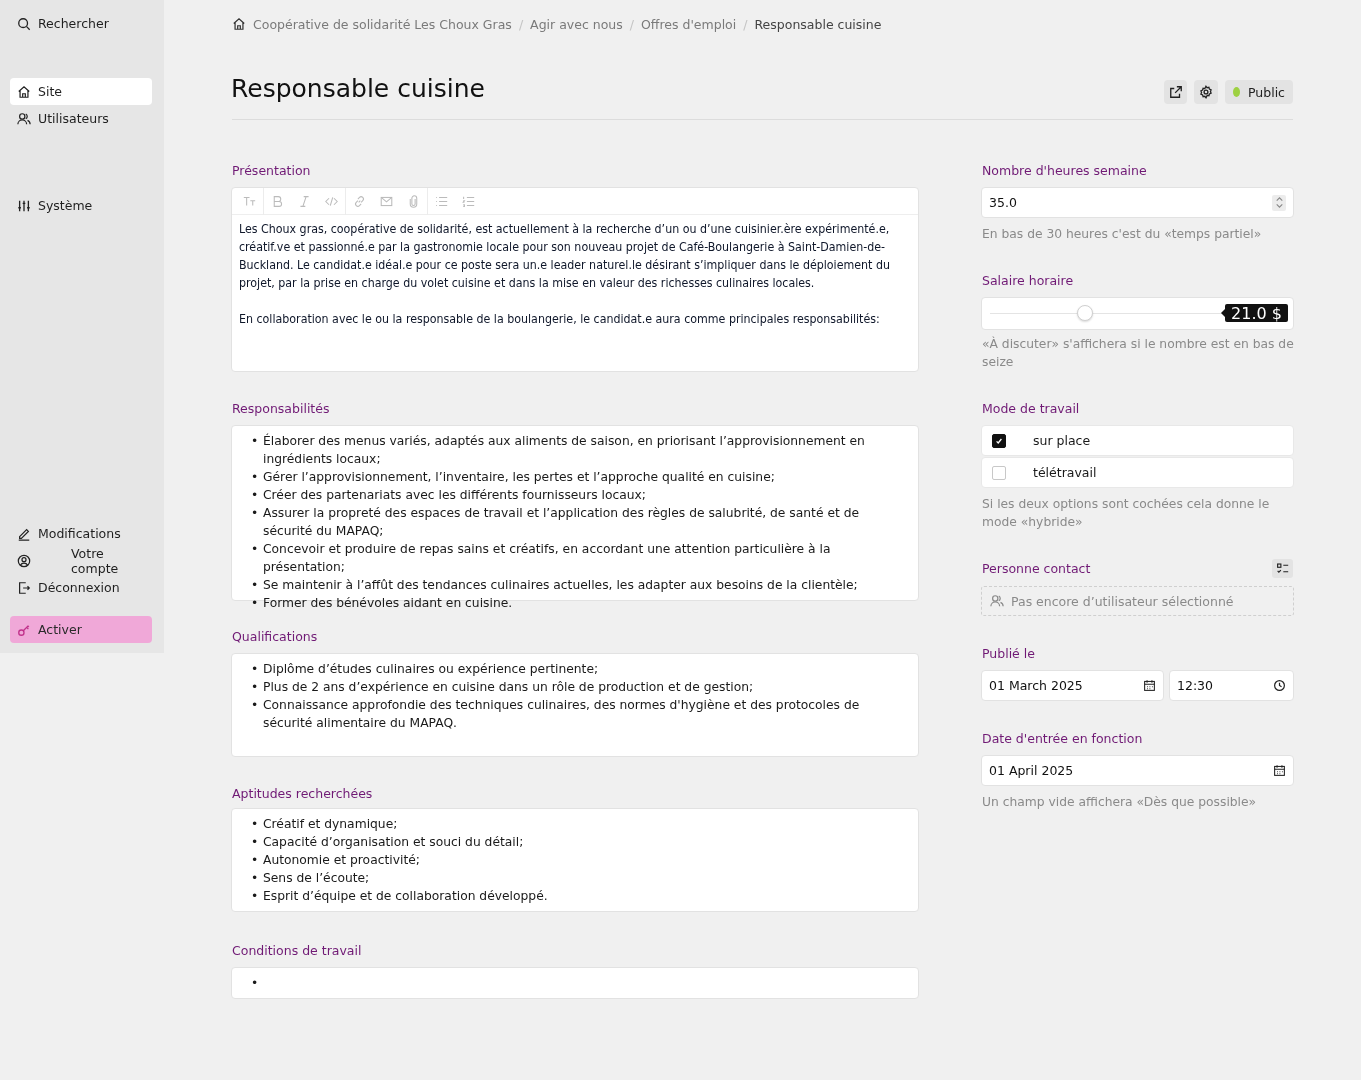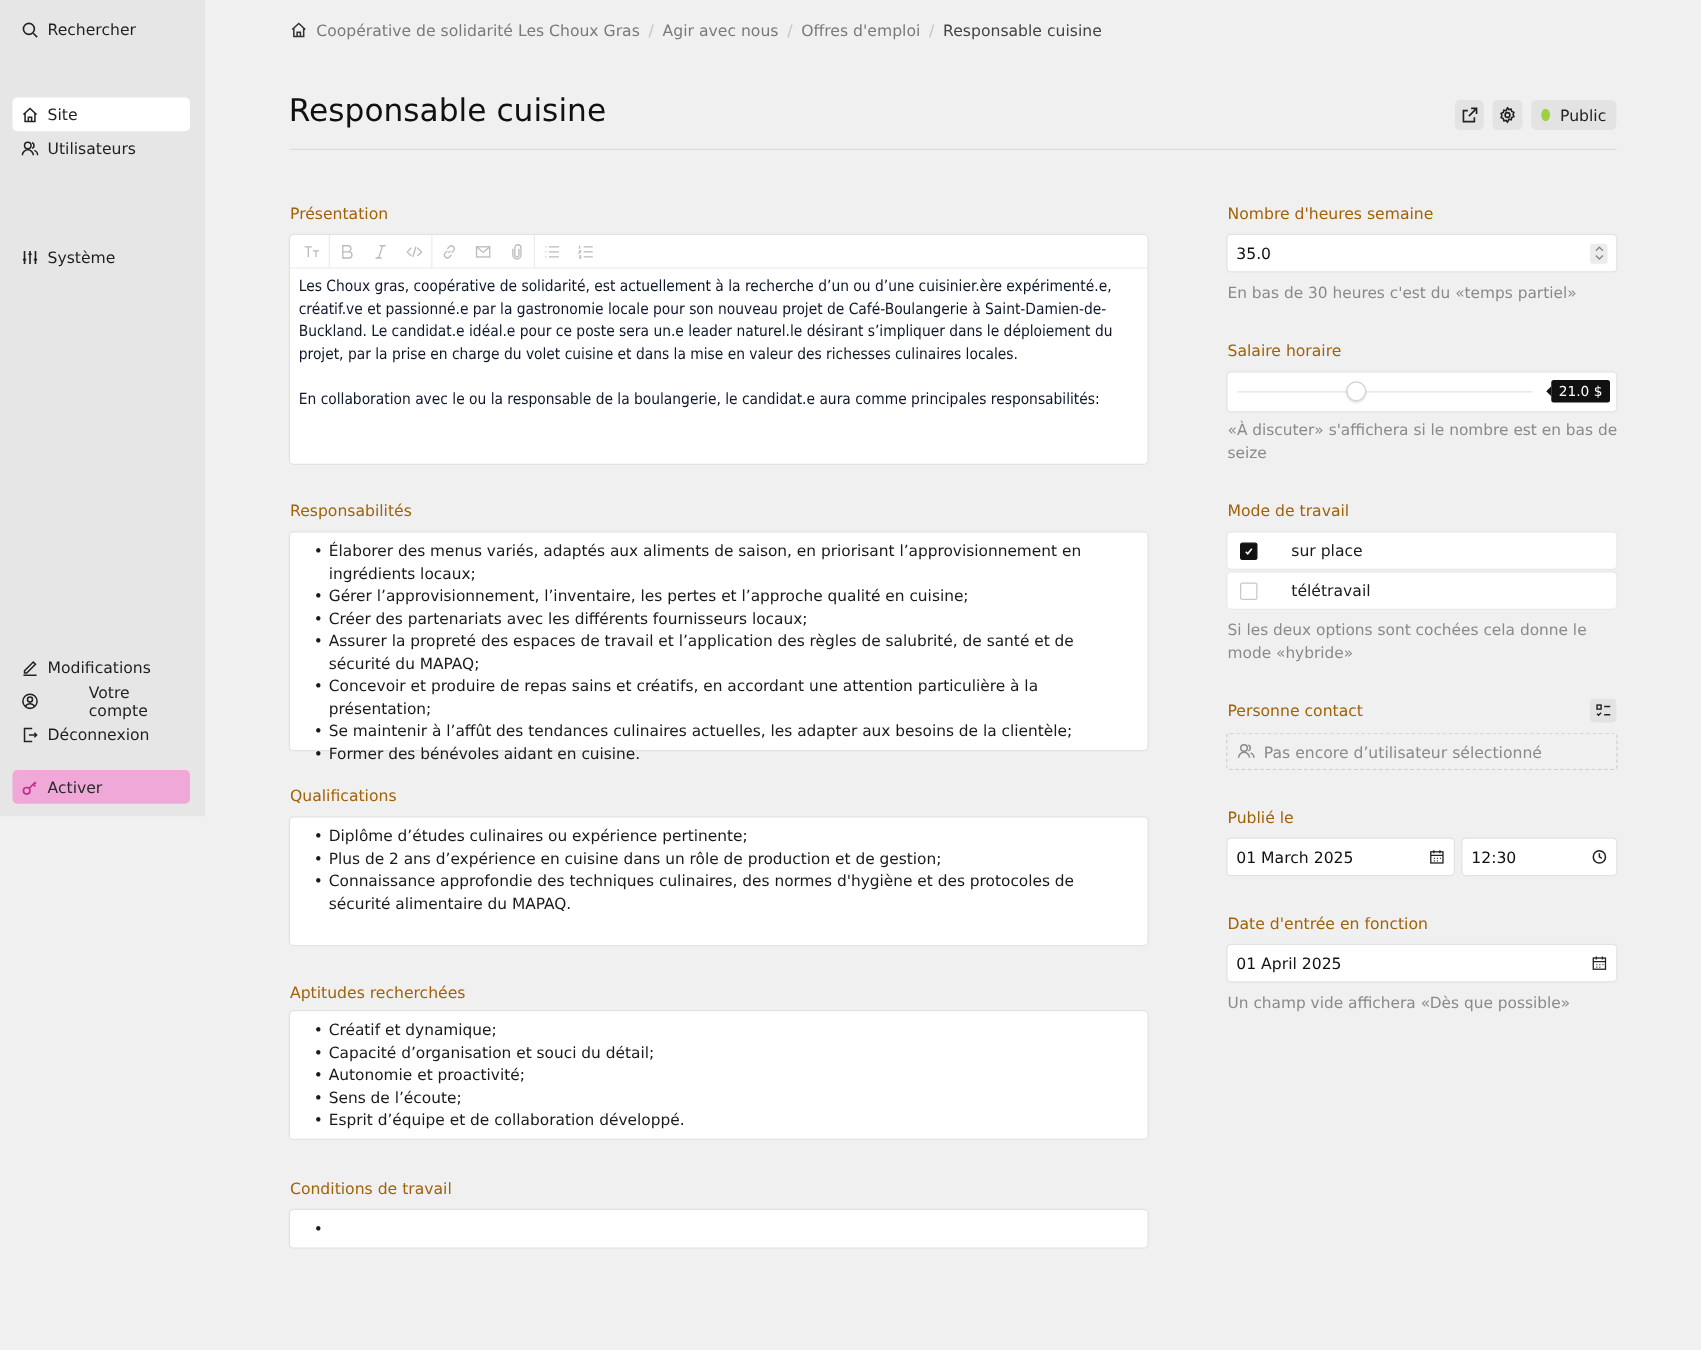--- a/index.html
+++ b/index.html
@@ -47,21 +47,21 @@
   .hdr-btn {
     position: absolute; top: 80px; height: 24px;
     background: #e3e3e3; border-radius: 4px;
     display: flex; align-items: center; justify-content: center; cursor: pointer;
   }
   .hdr-btn svg { width: 14px; height: 14px; }
   .status-dot { width: 10px; height: 10px; border-radius: 50%; background: #9ed142; margin-right: 8px; }
   .status-btn { font-size: 12.5px; color: #222; padding: 0 8px 0 8px; }
 
   .label {
-    position: absolute; font-size: 12.5px; color: #a16207;
+    position: absolute; font-size: 12.5px; color: #701a75;
   }
   .card {
     position: absolute; background: #fff; border: 1px solid #e2e2e2; border-radius: 4px;
   }
   .toolbar {
     height: 27px; border-bottom: 1px solid #eee; display: flex; align-items: center;
     padding-left: 4px;
   }
   .tb-group { display: flex; align-items: center; border-right: 1px solid #ececec; height: 27px; }
   .tb-group:last-child { border-right: none; }
@@ -81,21 +81,21 @@
     position: absolute; background: #fff; border: 1px solid #e2e2e2; border-radius: 4px;
     height: 31px; display: flex; align-items: center; padding: 0 7px; font-size: 12.5px; color: #111;
   }
   .input .icon-right { margin-left: auto; display: flex; align-items: center; }
   .input .icon-right svg { width: 13px; height: 13px; }
   .hint { position: absolute; font-size: 12.3px; color: #8a8a8a; line-height: 18px; }
   .stepper { width: 14px; height: 16px; background: #ececec; border-radius: 2px; display: flex; align-items: center; justify-content: center; }
 
   .slider-track { position: absolute; left: 8px; top: 15px; width: 236px; height: 1px; background: #e4e4e4; }
   .slider-thumb { position: absolute; left: 95px; top: 7px; width: 16px; height: 16px; border-radius: 50%; background: #fff; border: 1px solid #d0d0d0; box-shadow: 0 1px 2px rgba(0,0,0,.15); cursor: grab; }
-  .slider-value { position: absolute; right: 5px; top: 6px; height: 18px; padding: 0 6px; background: #111; color: #fff; font-size: 11px; display: flex; align-items: center; border-radius: 2px; }
+  .slider-value { position: absolute; right: 5px; top: 6px; height: 18px; padding: 0 6px; background: #111; color: #fff; font-size: 16px; display: flex; align-items: center; border-radius: 2px; }
   .slider-value::before { content: ""; position: absolute; left: -4px; top: 5px; border-right: 4px solid #111; border-top: 4px solid transparent; border-bottom: 4px solid transparent; }
 
   .cb-row { position: absolute; background: #fff; border: 1px solid #e8e8e8; border-radius: 4px; height: 31px; display: flex; align-items: center; padding-left: 10px; gap: 27px; font-size: 12.5px; cursor: pointer; }
   .cb { width: 14px; height: 14px; border-radius: 2px; border: 1px solid #c8c8c8; background: #fff; display: flex; align-items: center; justify-content: center; }
   .cb.checked { background: #111; border-color: #111; }
 
   .user-picker { position: absolute; border: 1px dashed #cfcfcf; border-radius: 3px; height: 30px; display: flex; align-items: center; padding-left: 8px; gap: 7px; color: #8a8a8a; font-size: 12.5px; cursor: pointer; }
   .small-btn { position: absolute; width: 21px; height: 19px; background: #e3e3e3; border-radius: 3px; display: flex; align-items: center; justify-content: center; cursor: pointer; }
 </style>
 </head>

